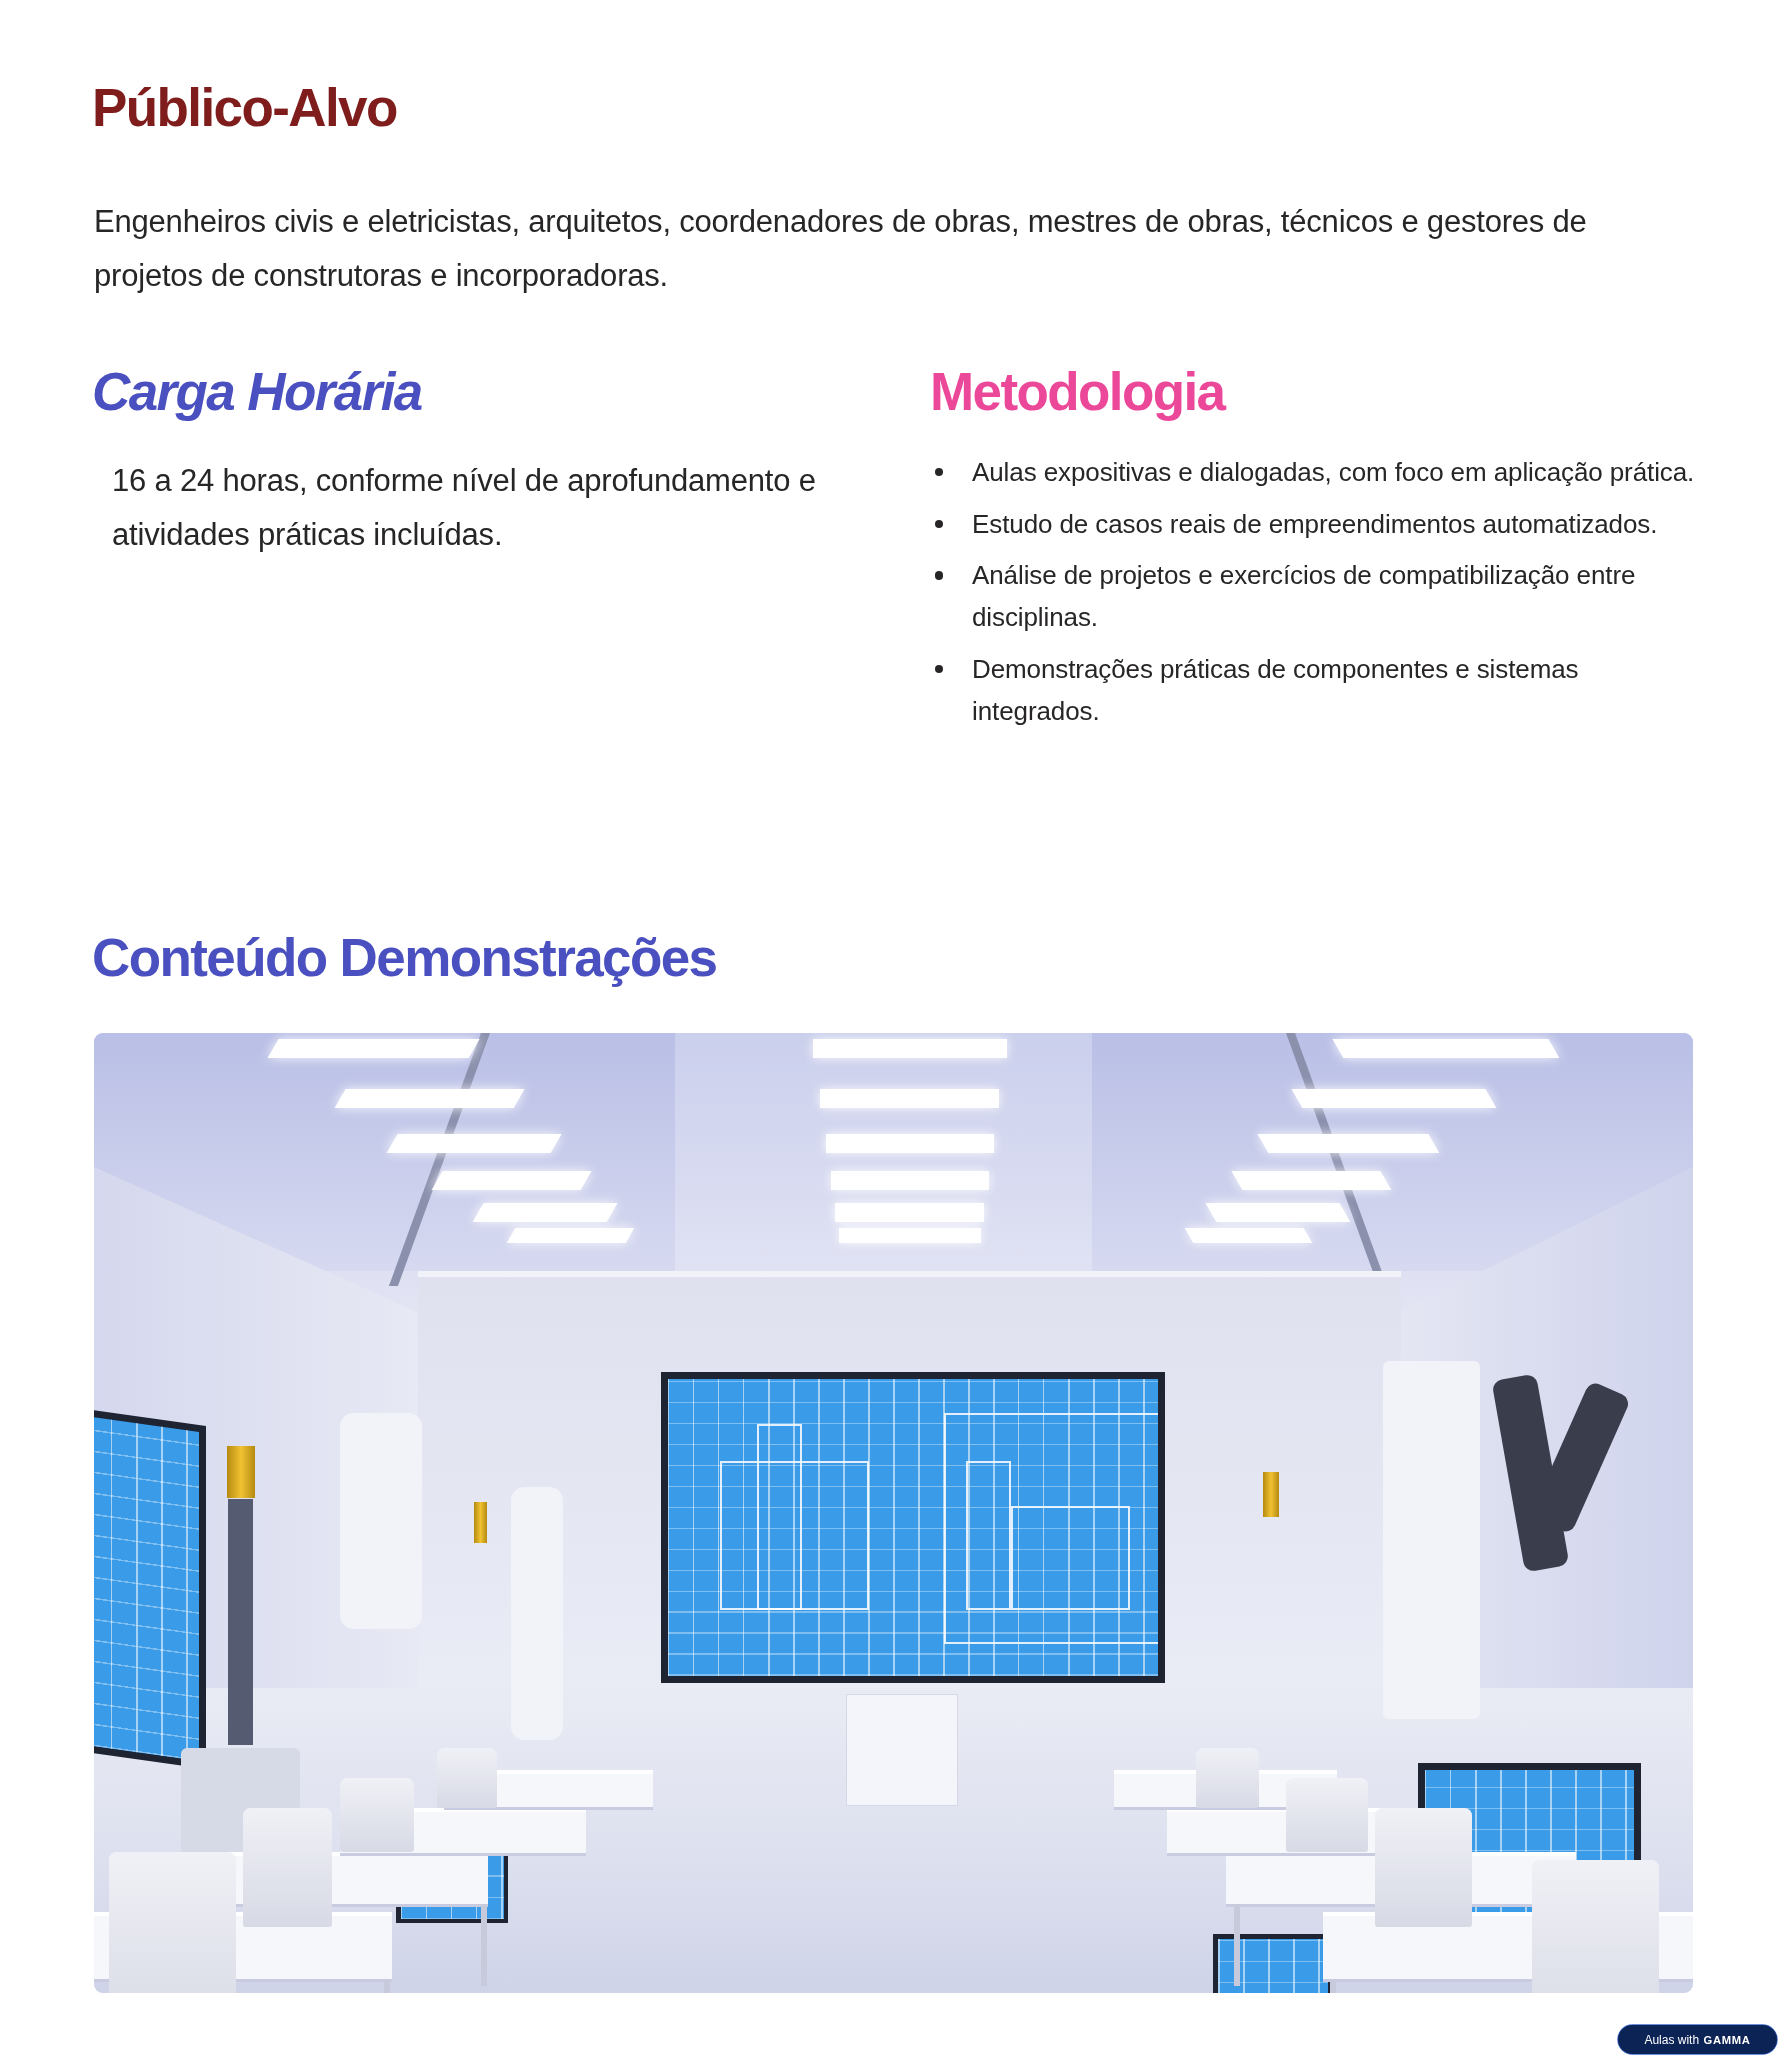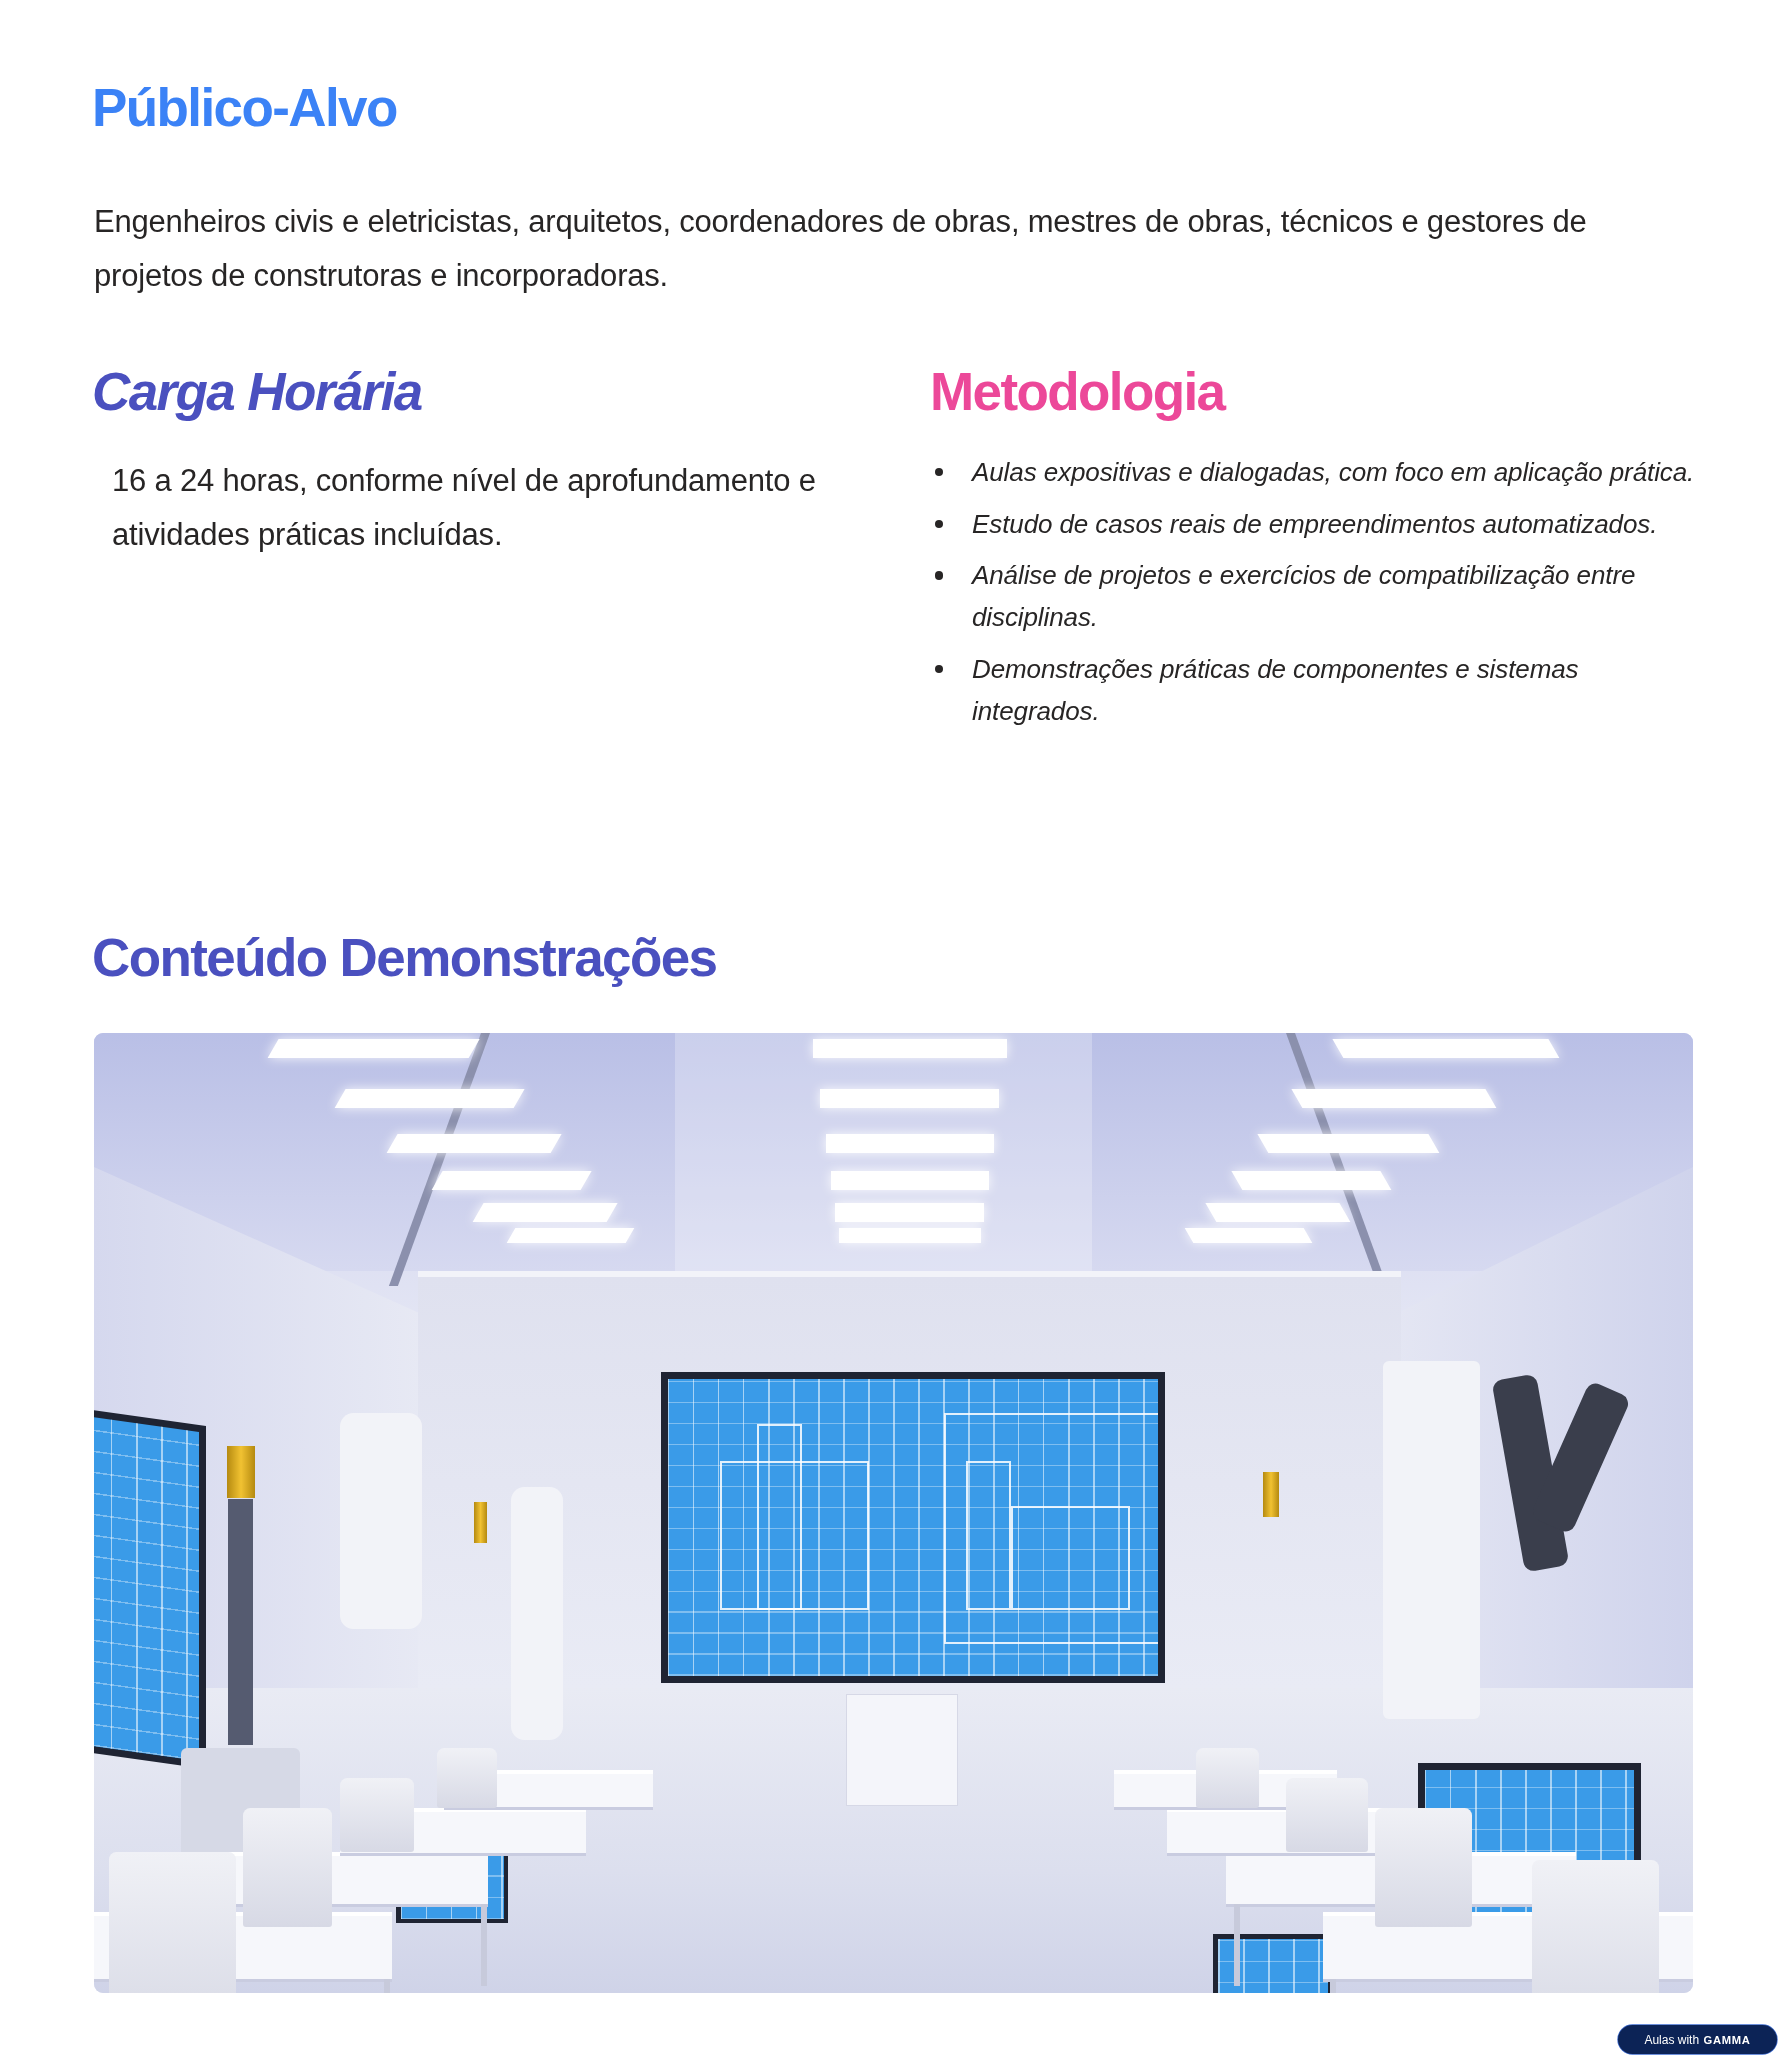--- a/index.html
+++ b/index.html
@@ -36,21 +36,20 @@
     list-style: none;
   }
   #metodo-list li {
     position: relative;
     padding-left: 41px;
     font-size: 26px;
     line-height: 42px;
     letter-spacing: -0.1px;
     margin-bottom: 9.7px;
     color: #272525;
-    font-style: italic;
   }
   #metodo-list li .dot {
     position: absolute; left: 3.7px; top: 17px;
     width: 8.2px; height: 8.2px; border-radius: 50%;
     background: #272525;
   }
 
   #h-conteudo { left: 92px; top: 928px; }
 
   
@@ -133,21 +132,21 @@
     background: #0c2356; border-radius: 15px;
     display: flex; align-items: center; justify-content: center; gap: 4.5px;
     color: #ffffff; font-size: 12px; font-family: "Liberation Sans", sans-serif;
     box-shadow: 0 0 0 0.7px #3d6bd0;
   }
   #badge .brand { font-weight: 700; letter-spacing: 0.7px; font-size: 11.2px; }
 </style>
 </head>
 <body>
 
-<h1 id="h-publico" class="h" style="color:#3b82f6">Público-Alvo</h1>
+<h1 id="h-publico" class="h" style="color:#7f1d1d">Público-Alvo</h1>
 <p id="p-publico" class="p">Engenheiros civis e eletricistas, arquitetos, coordenadores de obras, mestres de obras, técnicos e gestores de projetos de construtoras e incorporadoras.</p>
 
 <h2 id="h-carga" class="h" style="color:#4A50BF">Carga Horária</h2>
 <p id="p-carga" class="p">16 a 24 horas, conforme nível de aprofundamento e atividades práticas incluídas.</p>
 
 <h2 id="h-metodo" class="h" style="color:#ec4899">Metodologia</h2>
 <ul id="metodo-list">
   <li><span class="dot"></span><span>Aulas expositivas e dialogadas, com foco em aplicação prática.</span></li>
   <li><span class="dot"></span><span>Estudo de casos reais de empreendimentos automatizados.</span></li>
   <li><span class="dot"></span><span>Análise de projetos e exercícios de compatibilização entre disciplinas.</span></li>

